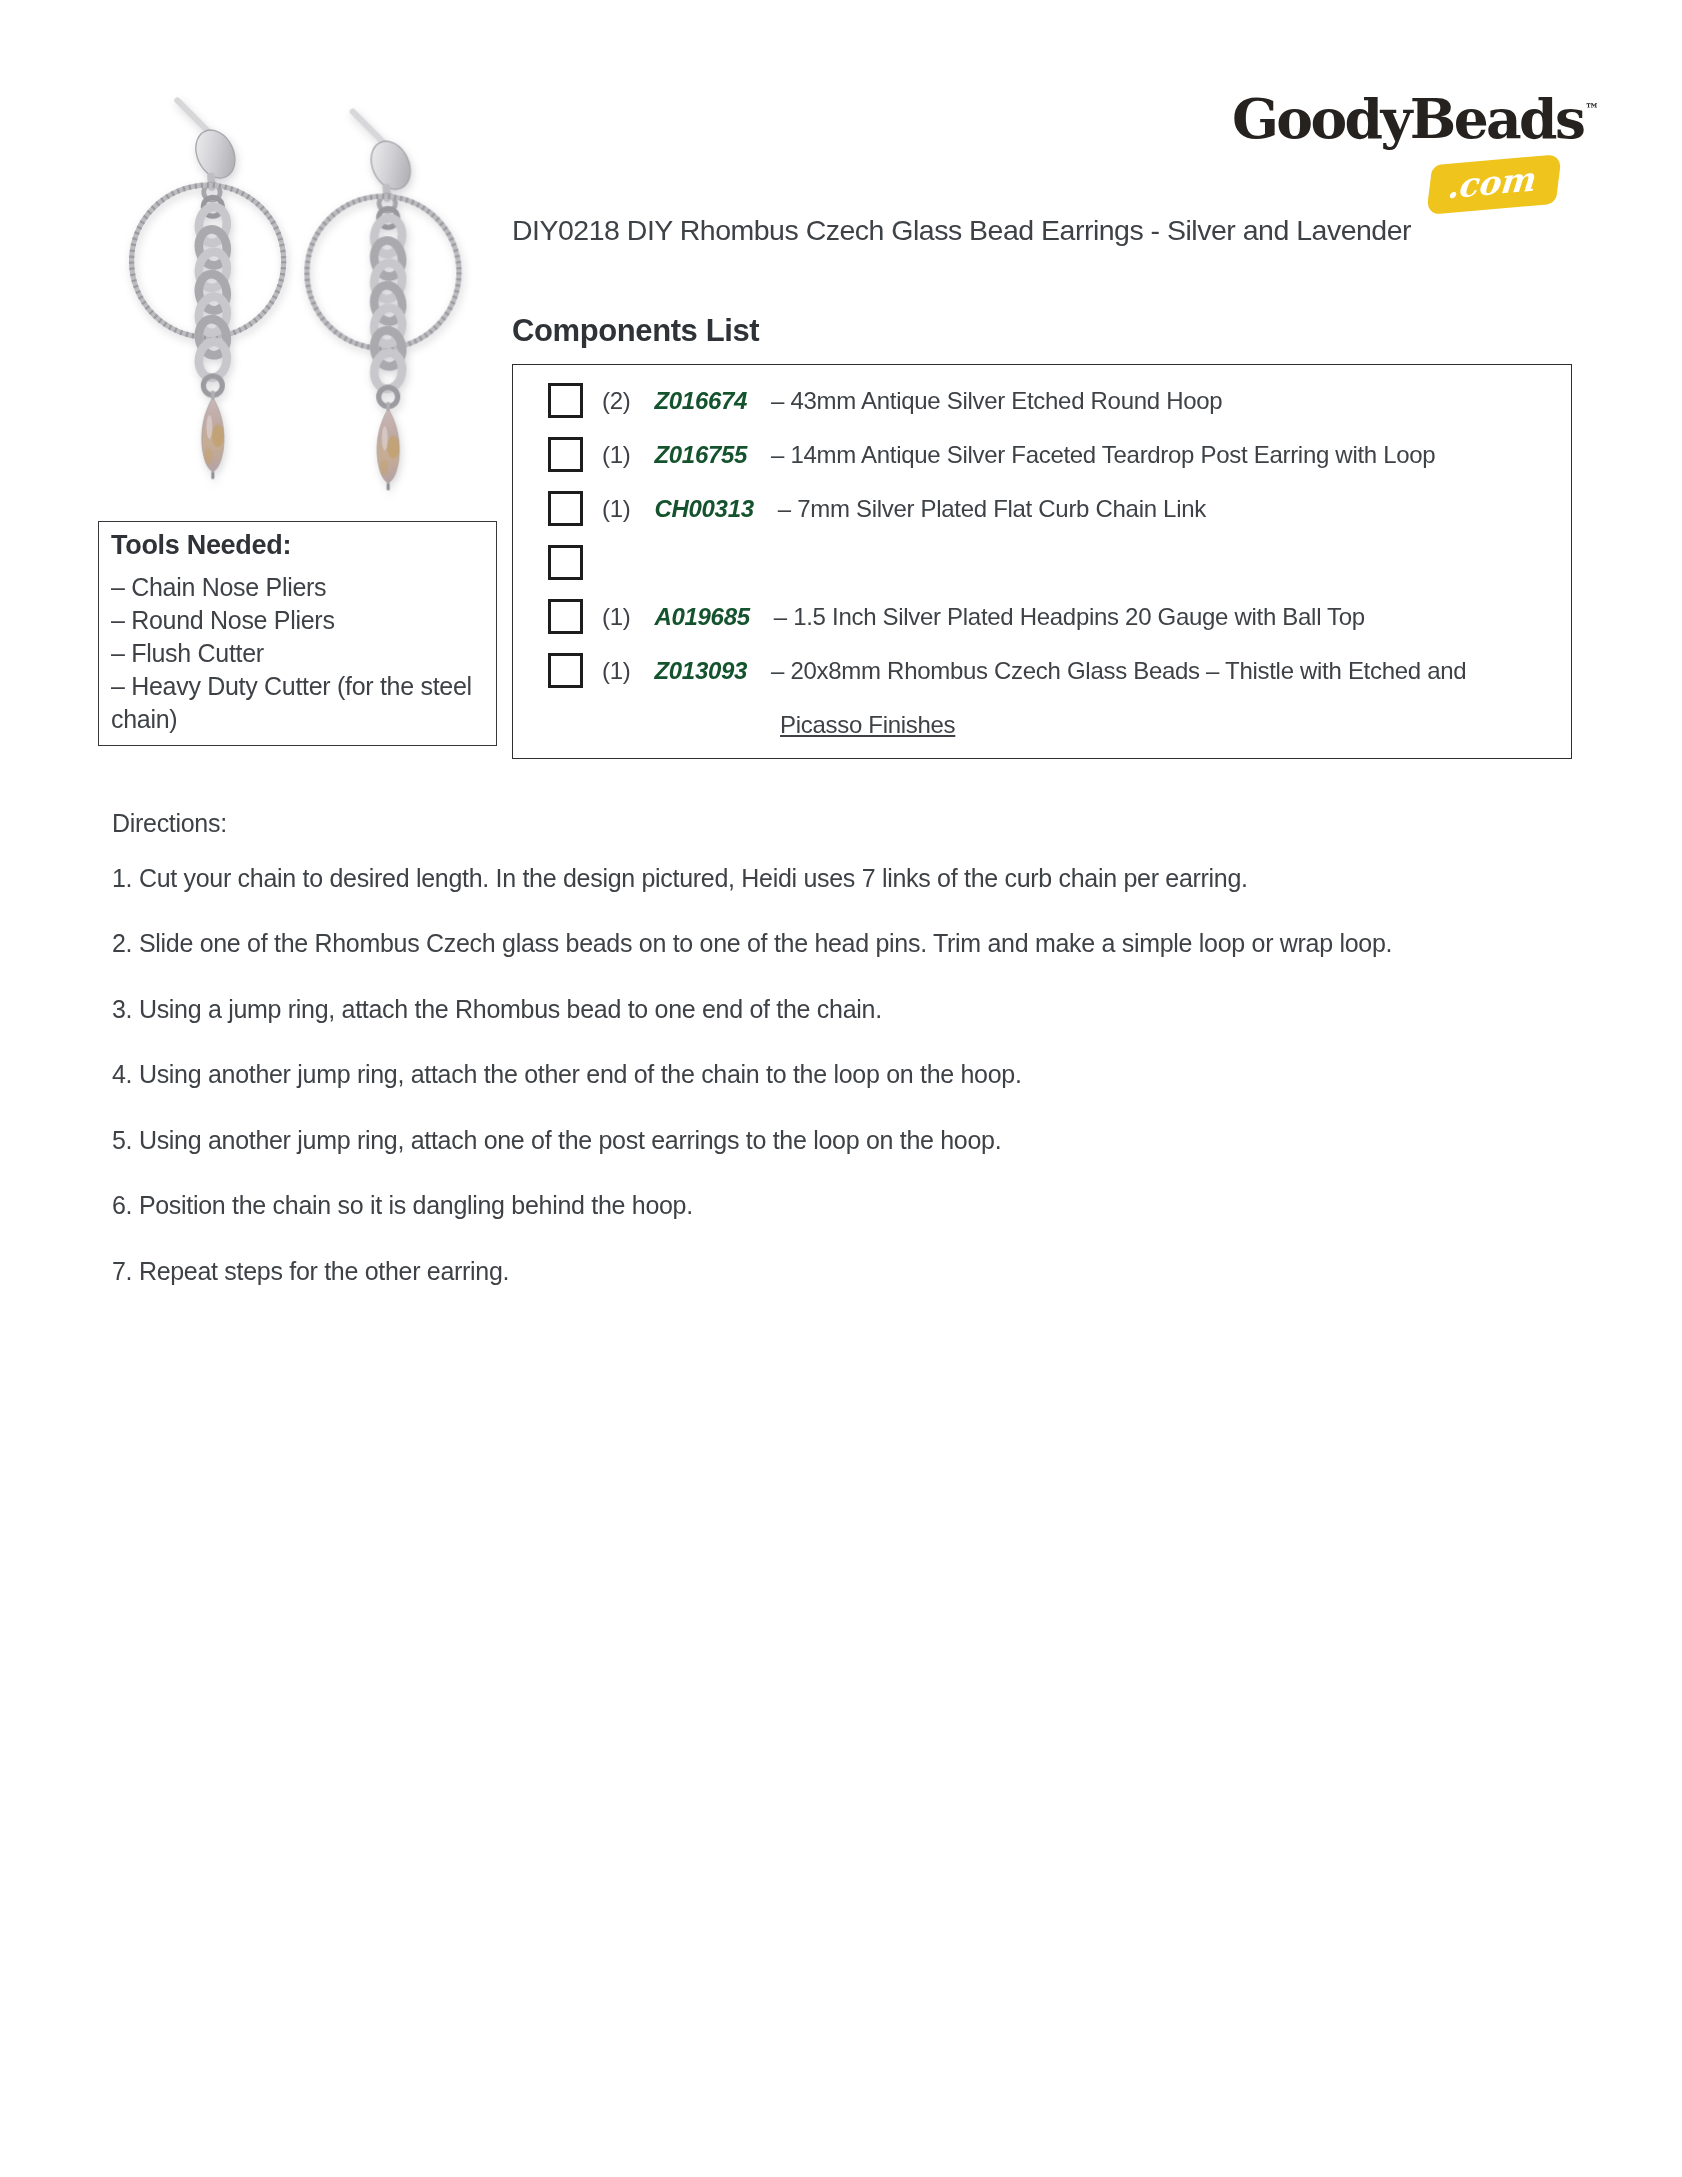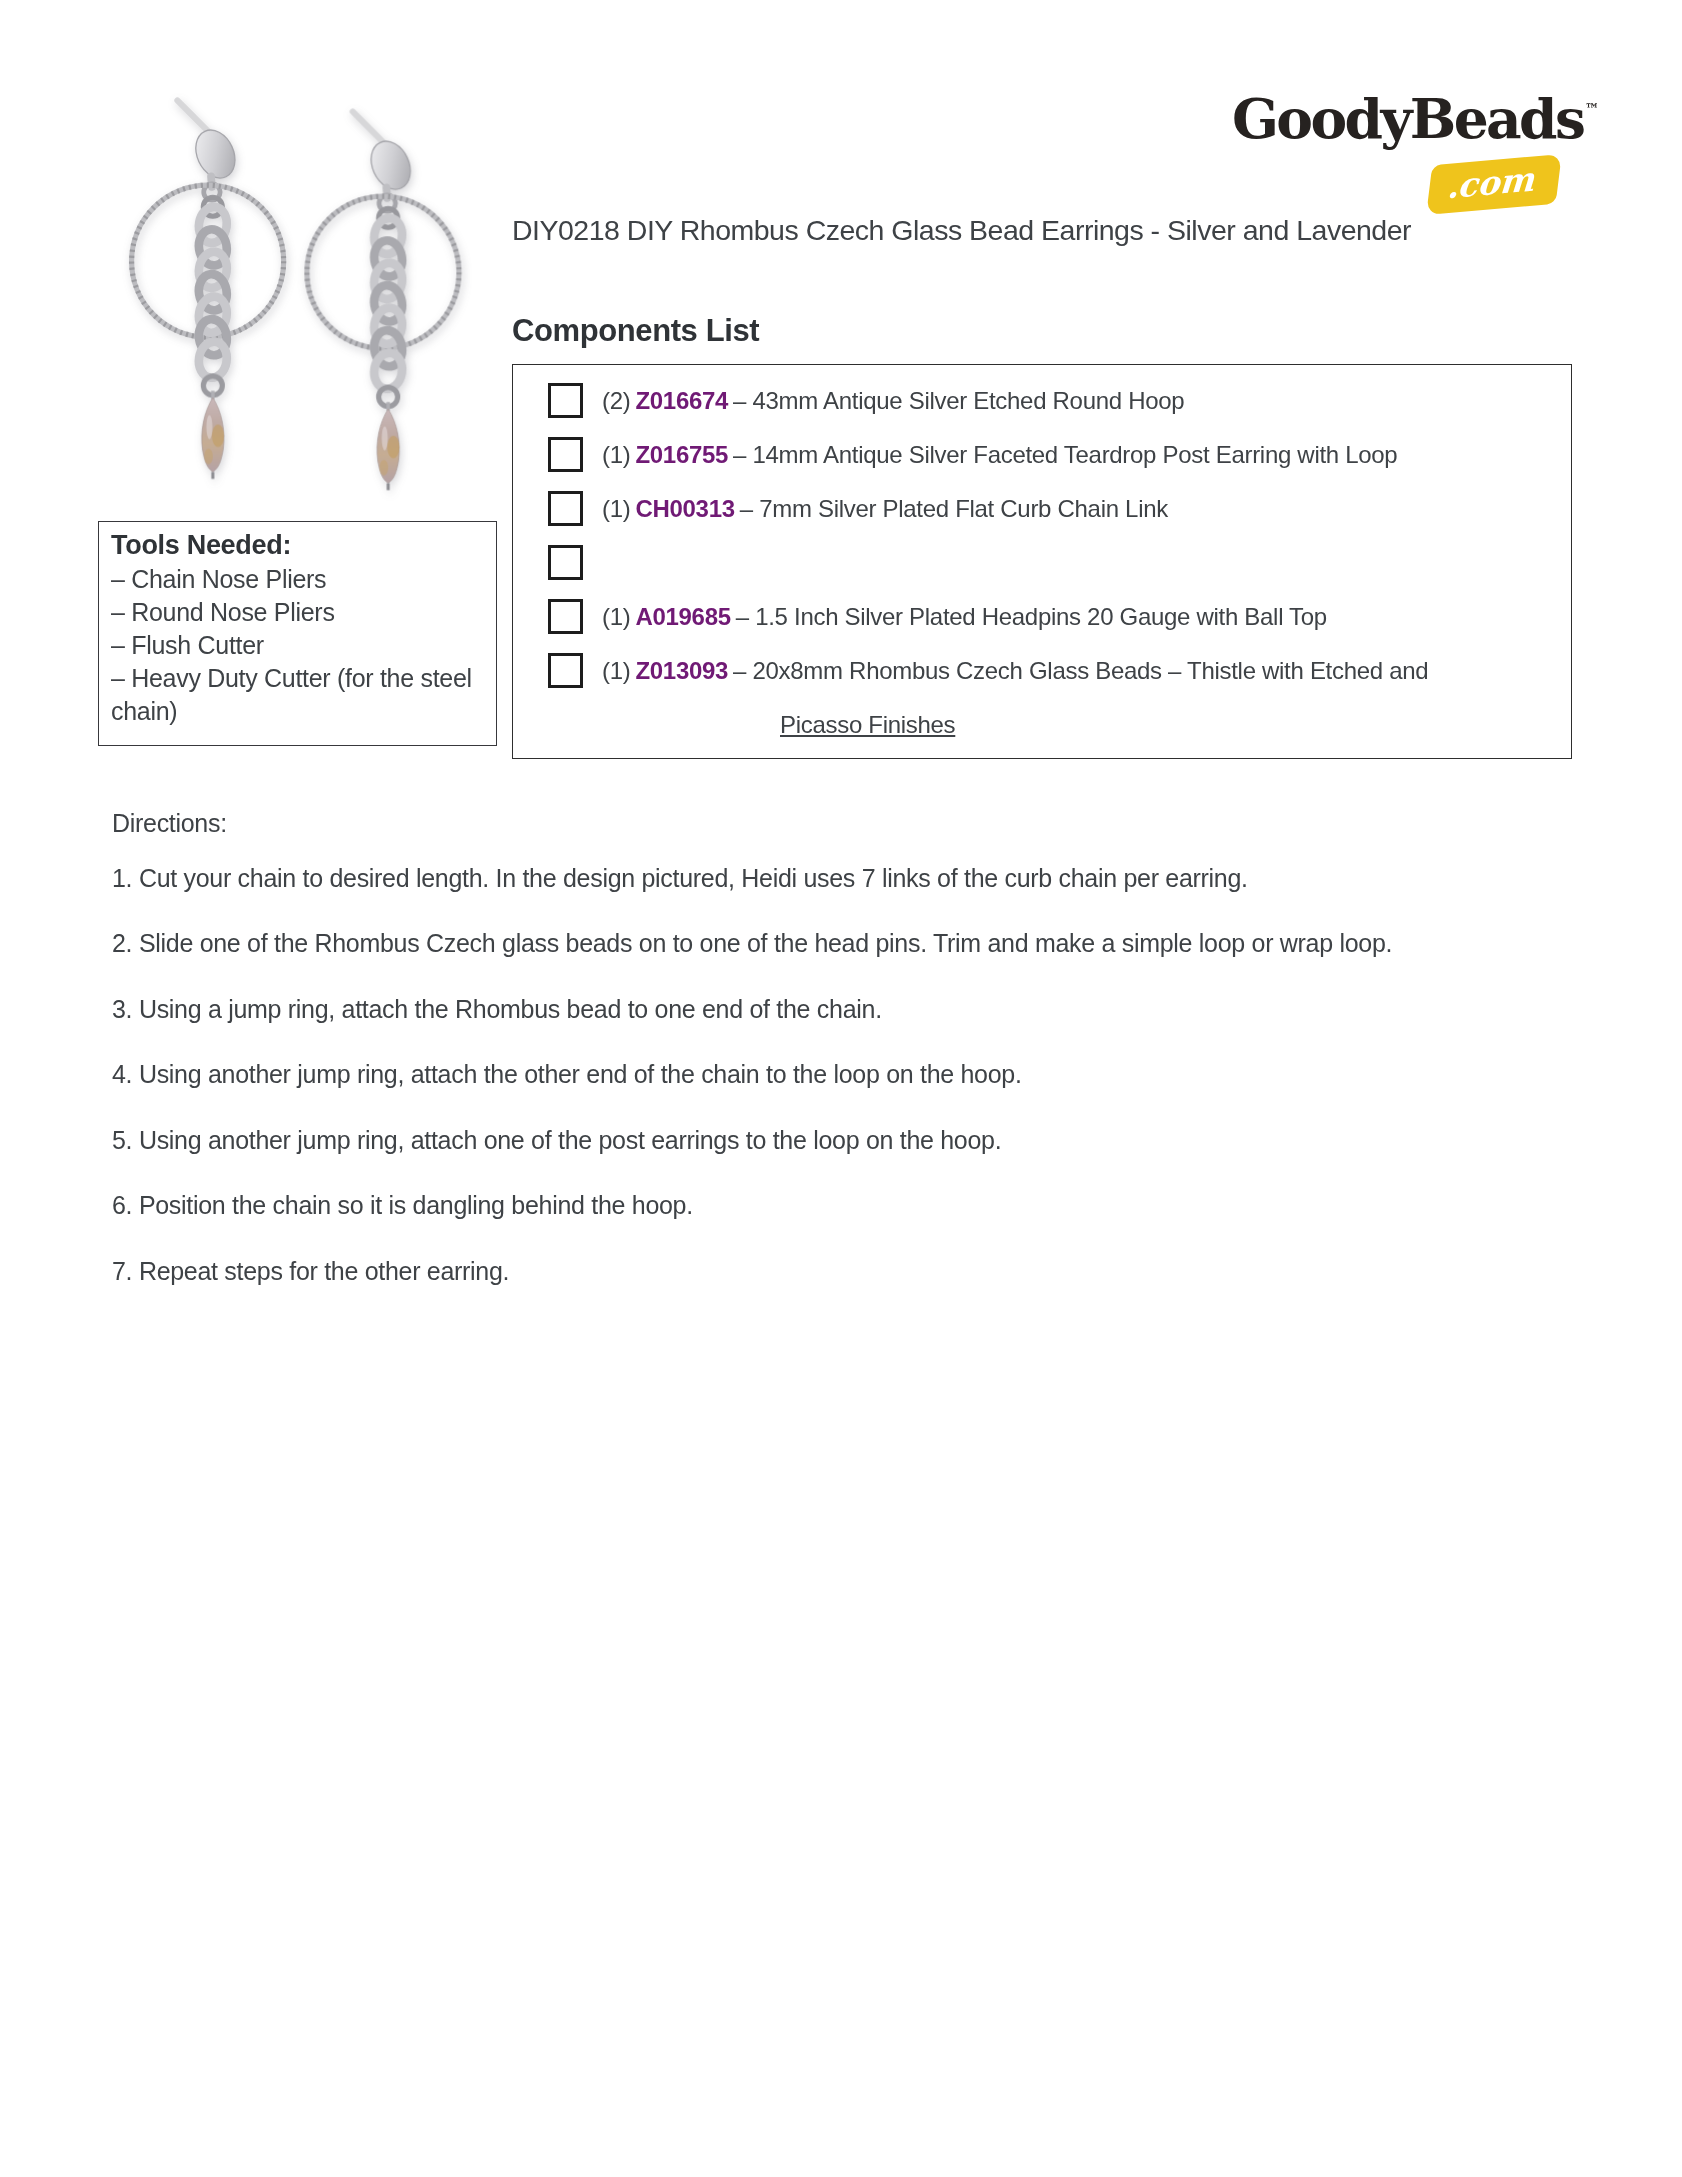--- a/index.html
+++ b/index.html
@@ -43,29 +43,29 @@
   .clist {
     position:absolute; left:512px; top:364px; width:1060px; height:395px;
     border:1.7px solid #2e2e2e; background:#fff; padding:8.6px 0 0 35px;
   }
   .crow { display:flex; align-items:center; height:54px; }
   .cbox {
     width:35px; height:35px; border:3.5px solid #1d1d1d; background:#fff;
     margin-right:19px; flex:none; cursor:pointer;
   }
   .ctext { font-size:24px; letter-spacing:-0.3px; color:#3e4246; white-space:nowrap; }
-  .ctext .sku { font-weight:700; color:#701a75; margin:0 5px; }
+  .ctext .sku { font-weight:700; color:#14532d; margin:0 24px;font-style:italic; }
   .crow2 { display:flex; align-items:center; height:35px; margin-top:10.4px; margin-left:232px;text-decoration:underline; }
 
   
   .tools {
     position:absolute; left:98px; top:521px; width:399px; height:225px;
     border:1.7px solid #38383c; background:#fff; padding:7.8px 12px;
   }
-  .tools-heading { font-size:27px; font-weight:700; letter-spacing:-0.3px; color:#2f3337; margin-bottom:2px; }
+  .tools-heading { font-size:27px; font-weight:700; letter-spacing:-0.3px; color:#2f3337; margin-bottom:10px; }
   .tool { font-size:25px; letter-spacing:-0.3px; line-height:33px; color:#3e4246; }
 
   
   .directions { position:absolute; left:112px; top:809px; width:1487px; }
   .dheading { font-size:25px; letter-spacing:-0.3px; color:#3e4246; line-height:28.5px; margin-bottom:26px; }
   .step { font-size:25px; letter-spacing:-0.3px; color:#3e4246; line-height:28.5px; margin-bottom:37px; }
 </style>
 </head>
 <body>
 

